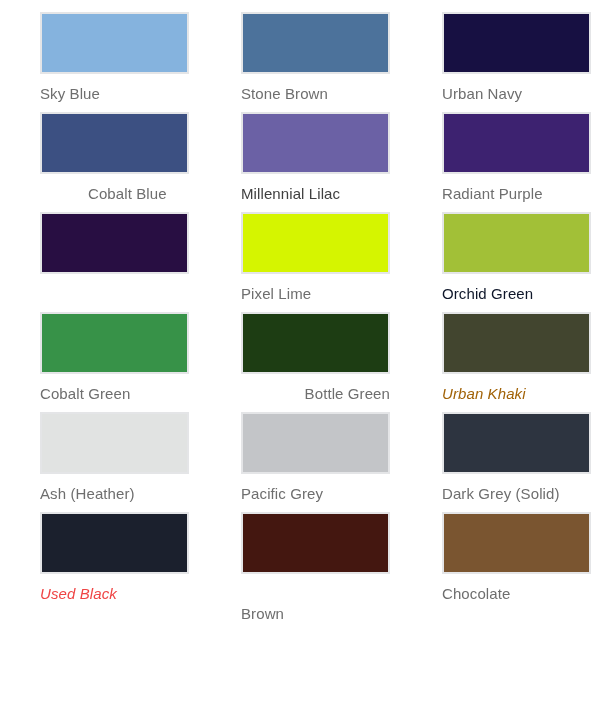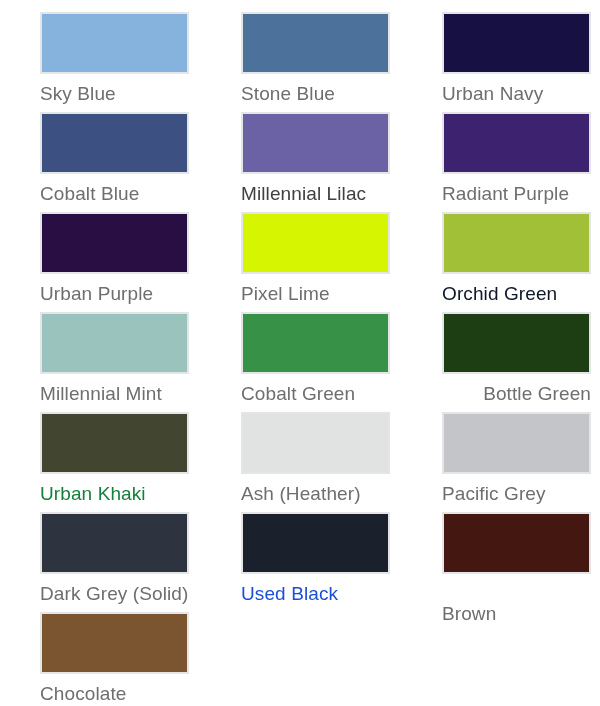--- a/index.html
+++ b/index.html
@@ -34,98 +34,93 @@
     box-sizing: border-box;
     width: 149px;
     height: 62px;
     border: 2px solid #e4e5e7;
     background-clip: padding-box;
   }
 
   .swatch-label {
     display: block;
     margin-top: 11px;
-    font-size: 19px;
+    font-size: 15px;
     line-height: 17px;
     color: #6e6e6e;
     letter-spacing: 0.1px;
     white-space: nowrap;
   }
 </style>
 </head>
 <body>
 
 <div id="palette-grid">
     <div class="swatch-cell">
       <div class="swatch-chip" title="#85B3DE" style="background-color: rgb(133, 179, 222); border-color: rgb(228, 229, 231);"></div>
       <span class="swatch-label" style="color: rgb(110, 110, 110);">Sky Blue</span>
     </div>
     <div class="swatch-cell">
       <div class="swatch-chip" title="#4C729B" style="background-color: rgb(76, 114, 155); border-color: rgb(228, 229, 231);"></div>
-      <span class="swatch-label" style="color: rgb(110, 110, 110);">Stone Blue</span>
+      <span class="swatch-label" style="color: rgb(110, 110, 110);">Stone Brown</span>
     </div>
     <div class="swatch-cell">
       <div class="swatch-chip" title="#171042" style="background-color: rgb(23, 16, 66); border-color: rgb(228, 229, 231);"></div>
       <span class="swatch-label" style="color: rgb(110, 110, 110);">Urban Navy</span>
     </div>
     <div class="swatch-cell">
       <div class="swatch-chip" title="#3C5082" style="background-color: rgb(60, 80, 130); border-color: rgb(228, 229, 231);"></div>
-      <span class="swatch-label" style="color: rgb(110, 110, 110);">Cobalt Blue</span>
+      <span class="swatch-label" style="color: rgb(110, 110, 110); margin-left: 48px;">Cobalt Blue</span>
     </div>
     <div class="swatch-cell">
       <div class="swatch-chip" title="#6B61A5" style="background-color: rgb(107, 97, 165); border-color: rgb(228, 229, 231);"></div>
       <span class="swatch-label" style="color: #404040;">Millennial Lilac</span>
     </div>
     <div class="swatch-cell">
       <div class="swatch-chip" title="#3D2270" style="background-color: rgb(61, 34, 112); border-color: rgb(228, 229, 231);"></div>
       <span class="swatch-label" style="color: rgb(110, 110, 110);">Radiant Purple</span>
     </div>
     <div class="swatch-cell">
       <div class="swatch-chip" title="#280E42" style="background-color: rgb(40, 14, 66); border-color: rgb(228, 229, 231);"></div>
-      <span class="swatch-label" style="color: rgb(110, 110, 110);">Urban Purple</span>
     </div>
     <div class="swatch-cell">
       <div class="swatch-chip" title="#D5F500" style="background-color: rgb(213, 245, 0); border-color: rgb(228, 229, 231);"></div>
       <span class="swatch-label" style="color: rgb(110, 110, 110);">Pixel Lime</span>
     </div>
     <div class="swatch-cell">
       <div class="swatch-chip" title="#A2C037" style="background-color: rgb(162, 192, 55); border-color: rgb(228, 229, 231);"></div>
       <span class="swatch-label" style="color: #0f172a;">Orchid Green</span>
-    </div>
-    <div class="swatch-cell">
-      <div class="swatch-chip" title="#9BC3BD" style="background-color: rgb(155, 195, 189); border-color: rgb(228, 229, 231);"></div>
-      <span class="swatch-label" style="color: rgb(110, 110, 110);">Millennial Mint</span>
     </div>
     <div class="swatch-cell">
       <div class="swatch-chip" title="#379248" style="background-color: rgb(55, 146, 72); border-color: rgb(228, 229, 231);"></div>
       <span class="swatch-label" style="color: rgb(110, 110, 110);">Cobalt Green</span>
     </div>
     <div class="swatch-cell">
       <div class="swatch-chip" title="#1D3D13" style="background-color: rgb(29, 61, 19); border-color: rgb(228, 229, 231);"></div>
       <span class="swatch-label" style="color: rgb(110, 110, 110); text-align: right;">Bottle Green</span>
     </div>
     <div class="swatch-cell">
       <div class="swatch-chip" title="#42452F" style="background-color: rgb(66, 69, 47); border-color: rgb(228, 229, 231);"></div>
-      <span class="swatch-label" style="color: #15803d;">Urban Khaki</span>
+      <span class="swatch-label" style="color: #a16207; font-style: italic;">Urban Khaki</span>
     </div>
     <div class="swatch-cell">
       <div class="swatch-chip" title="#E1E3E2" style="background-color: rgb(225, 227, 226); border-color: rgb(228, 229, 231);"></div>
       <span class="swatch-label" style="color: rgb(110, 110, 110);">Ash (Heather)</span>
     </div>
     <div class="swatch-cell">
       <div class="swatch-chip" title="#C3C5C8" style="background-color: rgb(195, 197, 200); border-color: rgb(228, 229, 231);"></div>
       <span class="swatch-label" style="color: rgb(110, 110, 110);">Pacific Grey</span>
     </div>
     <div class="swatch-cell">
       <div class="swatch-chip" title="#2D3440" style="background-color: rgb(45, 52, 64); border-color: rgb(228, 229, 231);"></div>
       <span class="swatch-label" style="color: rgb(110, 110, 110);">Dark Grey (Solid)</span>
     </div>
     <div class="swatch-cell">
       <div class="swatch-chip" title="#1B202D" style="background-color: rgb(27, 32, 45); border-color: rgb(228, 229, 231);"></div>
-      <span class="swatch-label" style="color: #1d4ed8;">Used Black</span>
+      <span class="swatch-label" style="color: #ef4444; font-style: italic;">Used Black</span>
     </div>
     <div class="swatch-cell">
       <div class="swatch-chip" title="#441710" style="background-color: rgb(68, 23, 16); border-color: rgb(228, 229, 231);"></div>
       <span class="swatch-label" style="color: rgb(110, 110, 110); margin-top: 31px;">Brown</span>
     </div>
     <div class="swatch-cell">
       <div class="swatch-chip" title="#7A5530" style="background-color: rgb(122, 85, 48); border-color: rgb(228, 229, 231);"></div>
       <span class="swatch-label" style="color: rgb(110, 110, 110);">Chocolate</span>
     </div>
   </div>

